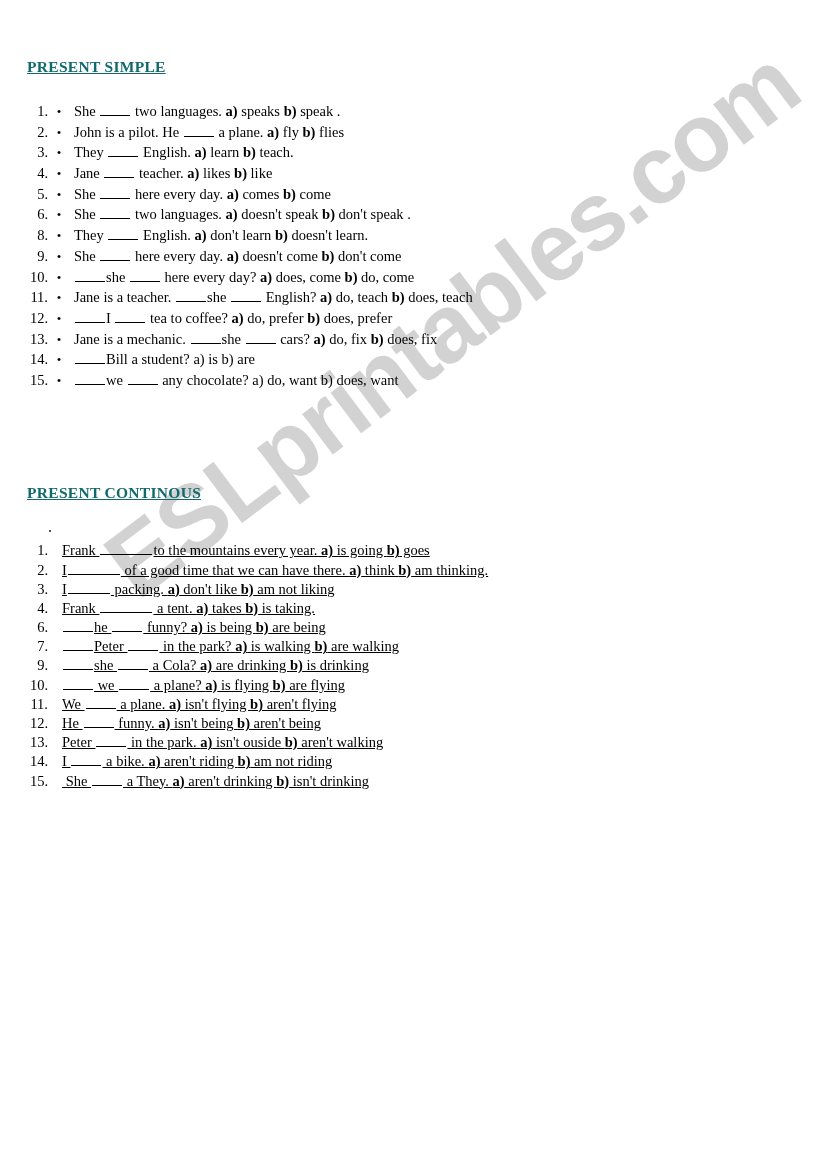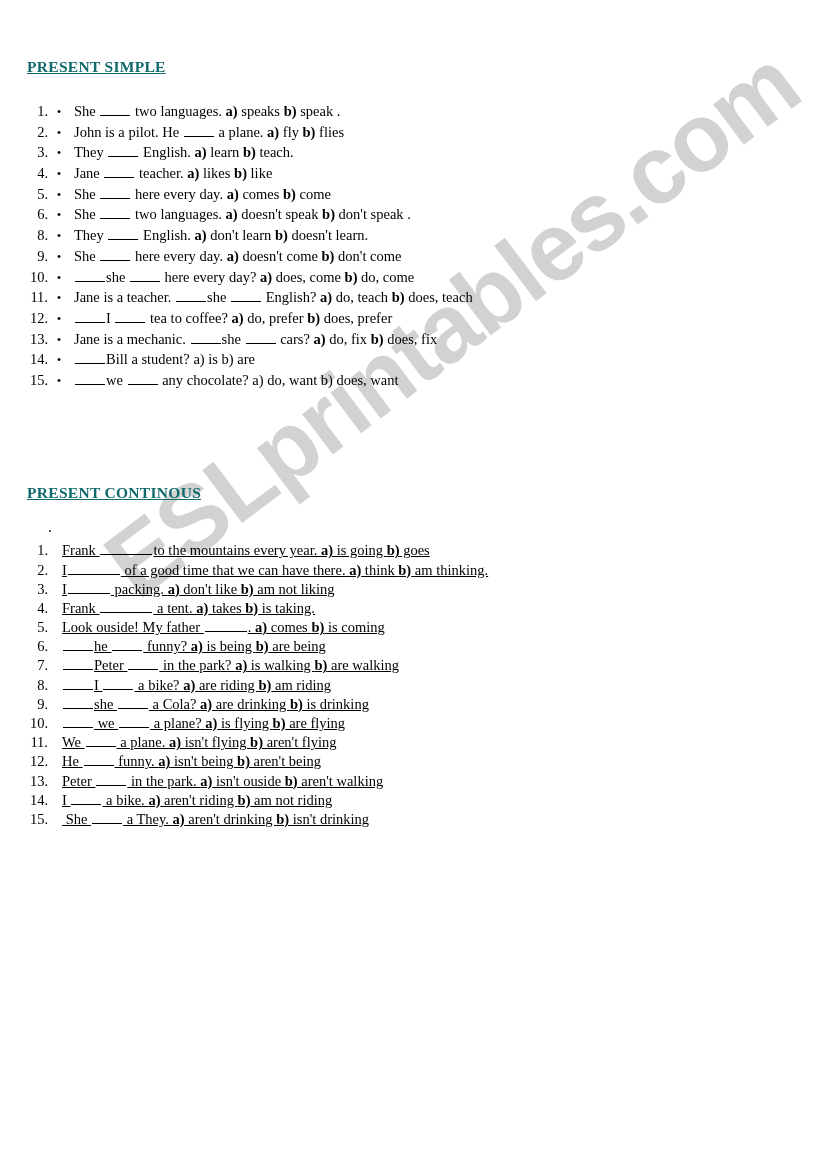--- a/index.html
+++ b/index.html
@@ -149,24 +149,22 @@
         <li class="qitem"><span class="q-num">14.</span><span class="q-bullet">•</span><span class="q-text"><span class="blank b-md"></span><span>Bill a student? </span><span class="opt-plain">a)</span><span> is </span><span class="opt-plain">b)</span><span> are</span></span></li>
         <li class="qitem"><span class="q-num">15.</span><span class="q-bullet">•</span><span class="q-text"><span class="blank b-md"></span><span>we </span><span class="blank b-md"></span><span> any chocolate? </span><span class="opt-plain">a)</span><span> do, want </span><span class="opt-plain">b)</span><span> does, want</span></span></li>
       </ol>
 
     <div class="section-heading" id="heading-present-continous">PRESENT CONTINOUS</div>
     <ol class="qlist" id="list-present-continous">
         <li class="qitem"><span class="q-num">1.</span><span class="q-text"><span>Frank </span><span class="blank b-xl"></span><span>to the mountains every year. </span><span class="opt">a)</span><span> is going </span><span class="opt">b)</span><span> goes</span></span></li>
         <li class="qitem"><span class="q-num">2.</span><span class="q-text"><span>I</span><span class="blank b-xl"></span><span> of a good time that we can have there. </span><span class="opt">a)</span><span> think </span><span class="opt">b)</span><span> am thinking.</span></span></li>
         <li class="qitem"><span class="q-num">3.</span><span class="q-text"><span>I</span><span class="blank b-lg"></span><span> packing. </span><span class="opt">a)</span><span> don't like </span><span class="opt">b)</span><span> am not liking</span></span></li>
         <li class="qitem"><span class="q-num">4.</span><span class="q-text"><span>Frank </span><span class="blank b-xl"></span><span> a tent. </span><span class="opt">a)</span><span> takes </span><span class="opt">b)</span><span> is taking.</span></span></li>
-        <li class="qitem"><span class="q-num">5.</span><span class="q-text"><span>Look ouside! My father </span><span class="blank b-lg"></span><span>. </span><span class="opt">a)</span><span> comes </span><span class="opt">b)</span><span> is coming</span></span></li>
         <li class="qitem"><span class="q-num">6.</span><span class="q-text"><span class="blank b-md"></span><span>he </span><span class="blank b-md"></span><span> funny? </span><span class="opt">a)</span><span> is being </span><span class="opt">b)</span><span> are being</span></span></li>
         <li class="qitem"><span class="q-num">7.</span><span class="q-text"><span class="blank b-md"></span><span>Peter </span><span class="blank b-md"></span><span> in the park? </span><span class="opt">a)</span><span> is walking </span><span class="opt">b)</span><span> are walking</span></span></li>
-        <li class="qitem"><span class="q-num">8.</span><span class="q-text"><span class="blank b-md"></span><span>I </span><span class="blank b-md"></span><span> a bike? </span><span class="opt">a)</span><span> are riding </span><span class="opt">b)</span><span> am riding</span></span></li>
         <li class="qitem"><span class="q-num">9.</span><span class="q-text"><span class="blank b-md"></span><span>she </span><span class="blank b-md"></span><span> a Cola? </span><span class="opt">a)</span><span> are drinking </span><span class="opt">b)</span><span> is drinking</span></span></li>
         <li class="qitem"><span class="q-num">10.</span><span class="q-text"><span class="blank b-md"></span><span> we </span><span class="blank b-md"></span><span> a plane? </span><span class="opt">a)</span><span> is flying </span><span class="opt">b)</span><span> are flying</span></span></li>
         <li class="qitem"><span class="q-num">11.</span><span class="q-text"><span>We </span><span class="blank b-md"></span><span> a plane. </span><span class="opt">a)</span><span> isn't flying </span><span class="opt">b)</span><span> aren't flying</span></span></li>
         <li class="qitem"><span class="q-num">12.</span><span class="q-text"><span>He </span><span class="blank b-md"></span><span> funny. </span><span class="opt">a)</span><span> isn't being </span><span class="opt">b)</span><span> aren't being</span></span></li>
         <li class="qitem"><span class="q-num">13.</span><span class="q-text"><span>Peter </span><span class="blank b-md"></span><span> in the park. </span><span class="opt">a)</span><span> isn't ouside </span><span class="opt">b)</span><span> aren't walking</span></span></li>
         <li class="qitem"><span class="q-num">14.</span><span class="q-text"><span>I </span><span class="blank b-md"></span><span> a bike. </span><span class="opt">a)</span><span> aren't riding </span><span class="opt">b)</span><span> am not riding</span></span></li>
         <li class="qitem"><span class="q-num">15.</span><span class="q-text"><span> She </span><span class="blank b-md"></span><span> a They. </span><span class="opt">a)</span><span> aren't drinking </span><span class="opt">b)</span><span> isn't drinking</span></span></li>
       </ol>
 
   </div>

